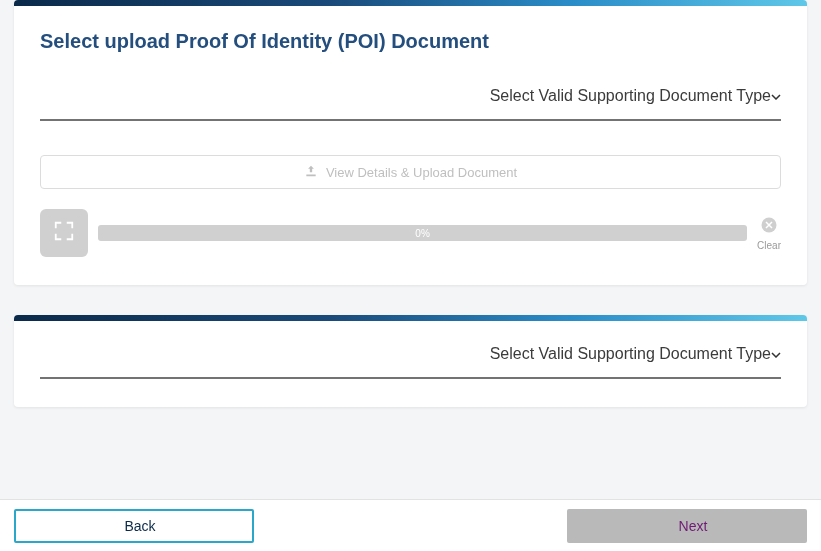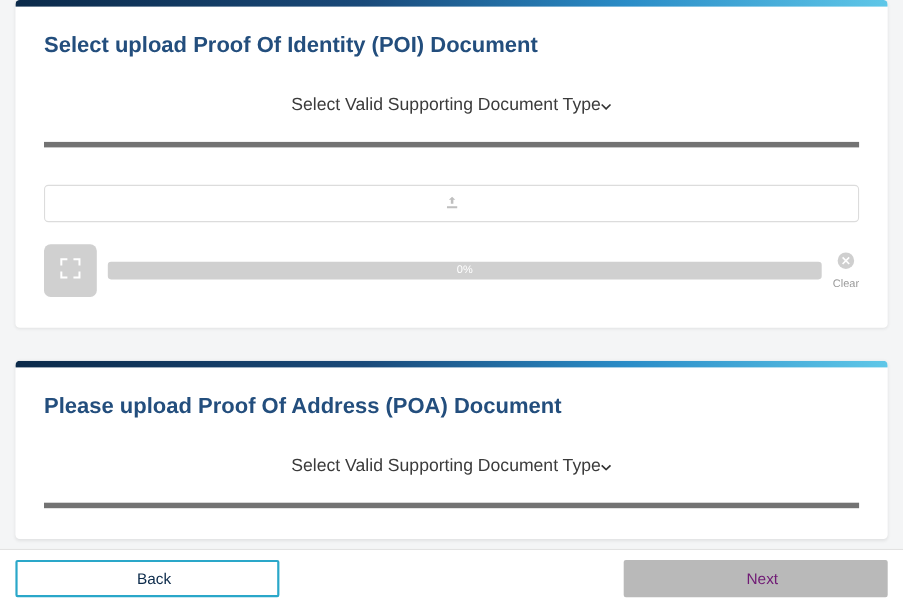--- a/index.html
+++ b/index.html
@@ -30,23 +30,23 @@
   }
   .card-title {
     color: #234e7d;
     font-size: 20px;
     font-weight: 600;
     margin-bottom: 34px;
   }
   .select-row {
     display: flex;
     align-items: center;
-    justify-content: center;
-    border-bottom: 5px solid #737373;
-    padding-bottom: 24px;
+    justify-content: flex-end;
+    border-bottom: 2px solid #737373;
+    padding-bottom: 14px;
     cursor: pointer;
   }
   .select-label {
     color: #3b3b3b;
     font-size: 16px;
   }
   .chevron {
     color: #333;
     font-size: 12px;
   }
@@ -174,20 +174,21 @@
             </svg>
         </span>
       </div>
 
       <div class="upload-btn">
         <span>
           <svg class="upload-icon-svg" viewBox="0 0 24 24">
               <path d="M12 3 L7 8 L10 8 L10 14 L14 14 L14 8 L17 8 Z M4 18 L20 18 L20 21 L4 21 Z"></path>
             </svg>
         </span>
+        <span>View Details &amp; Upload Document</span>
       </div>
 
       <div class="progress-row">
         <div class="expand-btn">
           <span>
             <svg class="expand-svg" viewBox="0 0 24 24">
               <path d="M9 3 L3 3 L3 9"></path>
               <path d="M15 3 L21 3 L21 9"></path>
               <path d="M9 21 L3 21 L3 15"></path>
               <path d="M15 21 L21 21 L21 15"></path>
@@ -206,21 +207,20 @@
           </span>
           <span class="clear-label">Clear</span>
         </div>
       </div>
     </div>
   </div>
 
   <div class="card">
     <div class="card-topbar"></div>
     <div class="card-body">
-      <h2 class="card-title">Please upload Proof Of Address (POA) Document</h2>
 
       <div class="select-row">
         <span class="select-label">Select Valid Supporting Document Type</span>
         <span class="chevron">
           <svg width="10" height="6" viewBox="0 0 10 6">
               <path d="M1 1 L5 5 L9 1" stroke="#333" stroke-width="1.5" fill="none"></path>
             </svg>
         </span>
       </div>
     </div>

